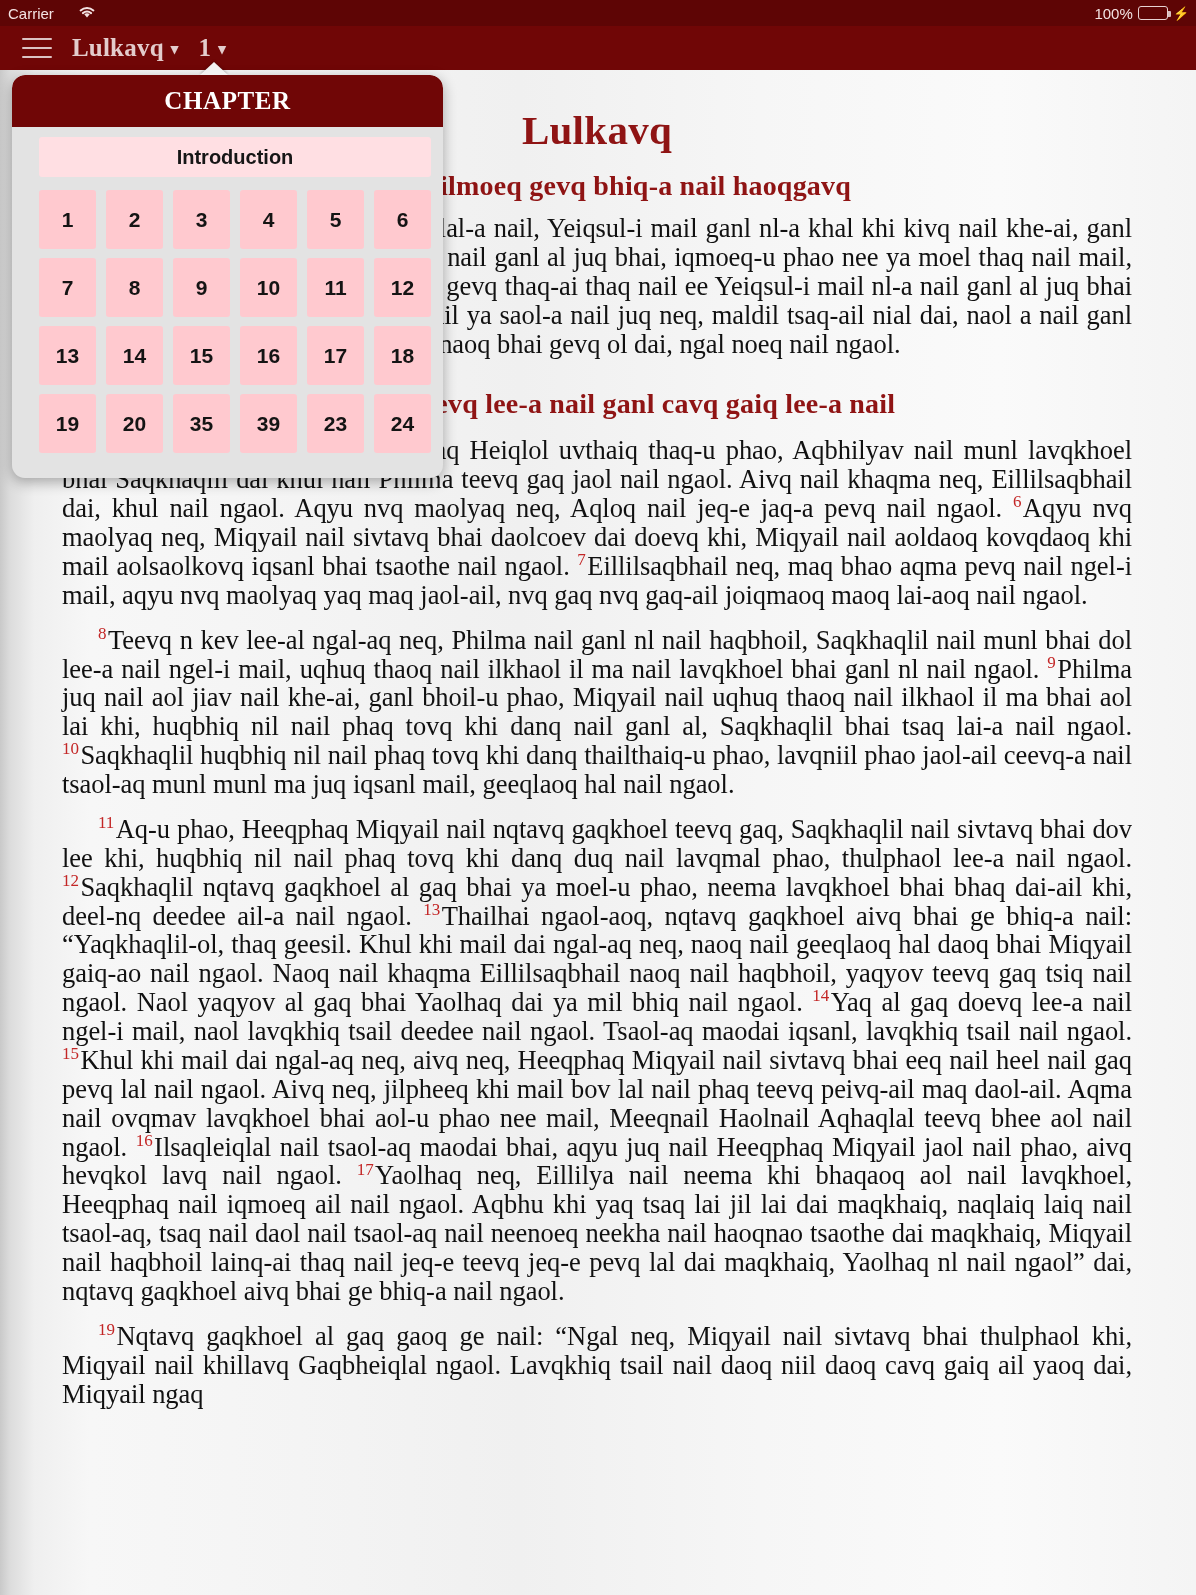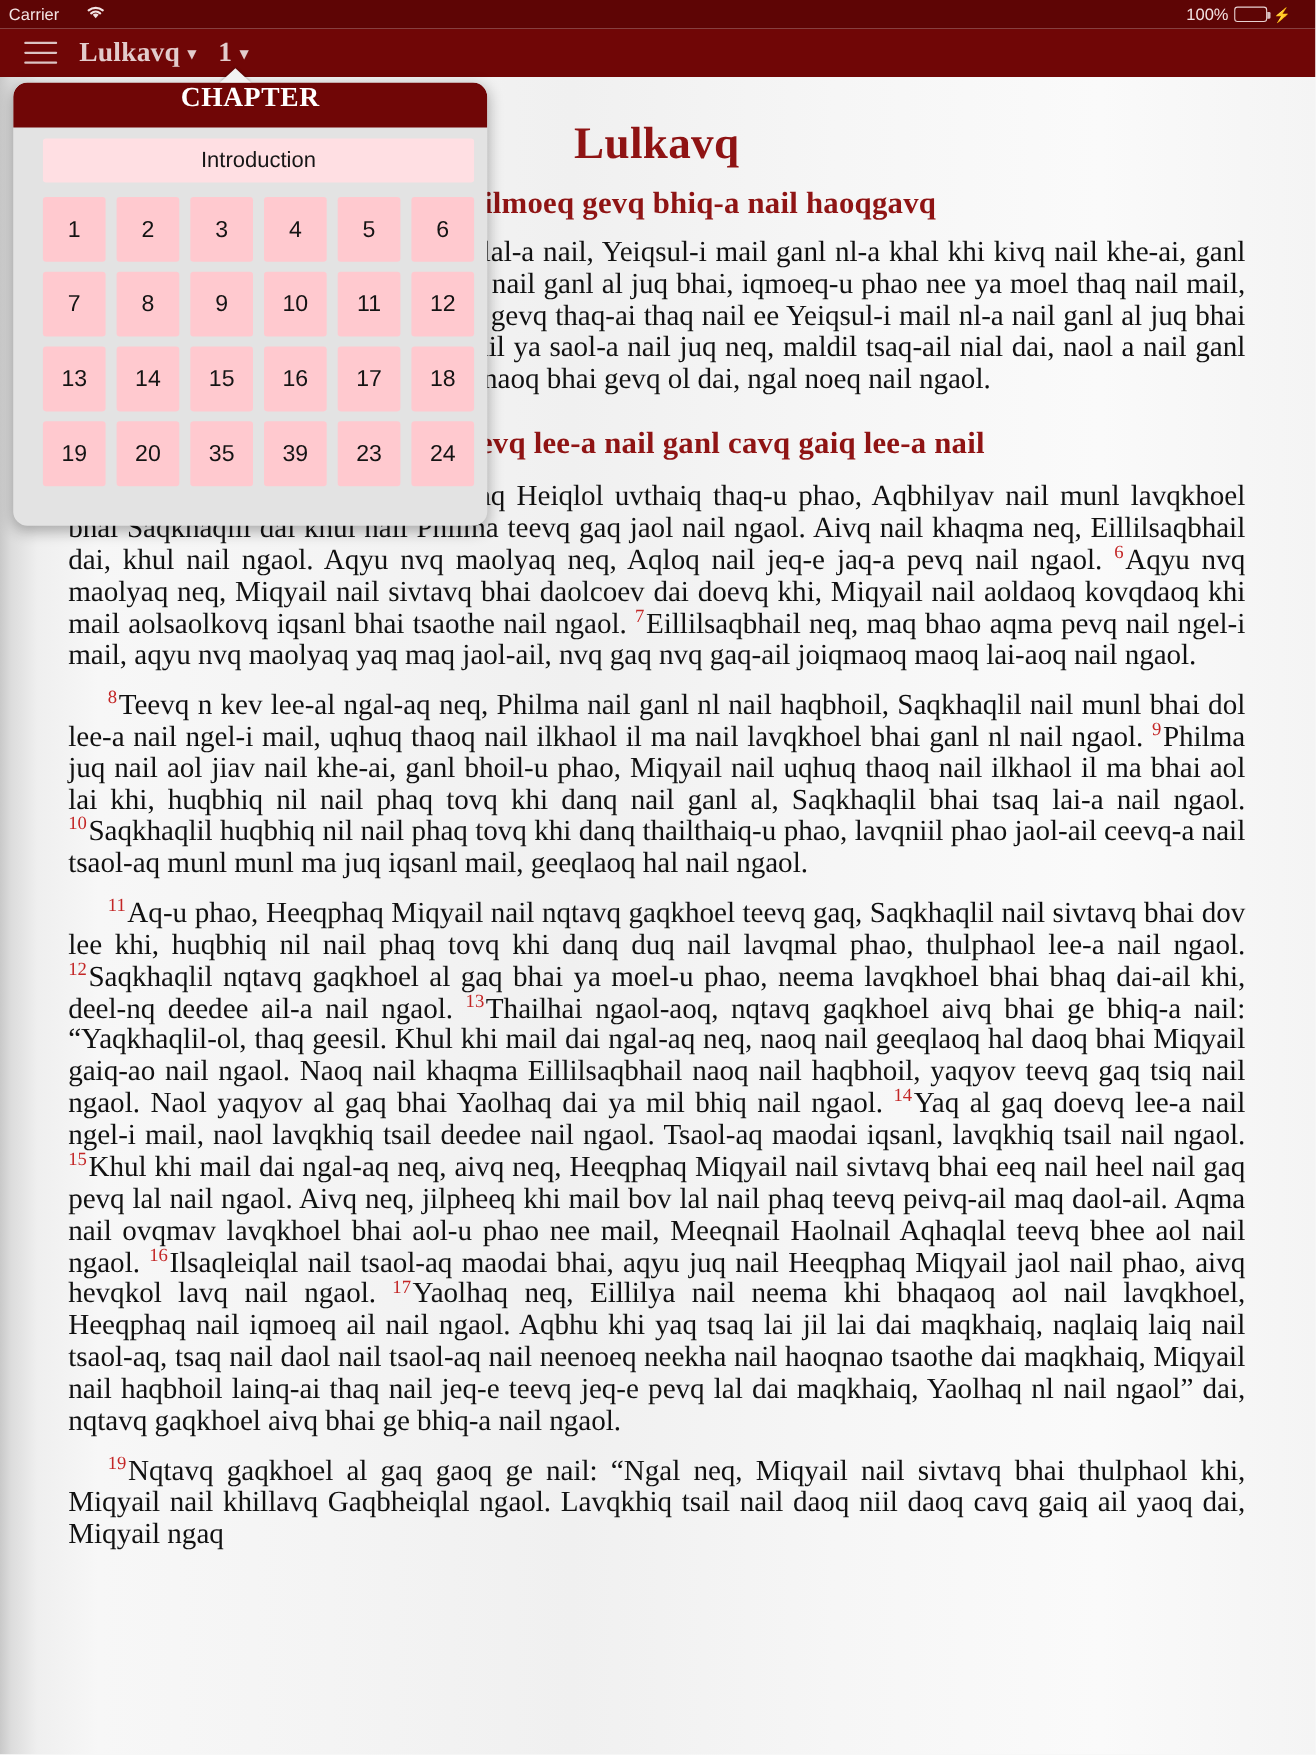--- a/index.html
+++ b/index.html
@@ -22,21 +22,21 @@
     width: 1196px; height: 26px;
     background: #5e0505;
     color: #f3e3e3;
     font-family: "Liberation Sans", sans-serif;
     font-size: 15px;
     display: flex; align-items: center;
     z-index: 40;
   }
   .sb-left { position: absolute; left: 8px; display: flex; align-items: center; gap: 24px; }
   .sb-center { position: absolute; left: 0; width: 1196px; text-align: center; font-weight: bold; font-size: 15px; }
-  .sb-right { position: absolute; right: 22px; display: flex; align-items: center; gap: 5px; }
+  .sb-right { position: absolute; right: 6px; display: flex; align-items: center; gap: 5px; }
   .carrier-label { font-size: 15px; }
   .wifi-ico { display:block; }
   .battery-pct { font-size: 15px; }
   .battery-shell {
     width: 30px; height: 14px;
     border: 1.6px solid #e7d2d2; border-radius: 3px;
     position: relative; padding: 1.5px;
   }
   .battery-shell:after {
     content:''; position:absolute; right:-4px; top:4px;
@@ -129,33 +129,33 @@
     position: absolute;
     top: 75px; left: 12px;
     width: 431px; height: 403px;
     background: #e3e3e3;
     border-radius: 13px;
     box-shadow: 0 4px 14px rgba(0,0,0,0.32);
     overflow: hidden;
     z-index: 50;
   }
   .pop-header {
-    height: 41px;
+    height: 52px;
     background: #700606;
-    display: flex; align-items: flex-start; justify-content: center;
+    display: flex; align-items: center; justify-content: center;
     border-radius: 13px 13px 0 0;
   }
   .pop-header-title {
     color: #ffffff;
     font-size: 25px;
     font-weight: bold;
     font-family: "Liberation Serif", serif;
     letter-spacing: 0.6px;
   }
-  .pop-body { padding: 10px 12px 12px 27px; }
+  .pop-body { padding: 10px 12px 12px 27px; font-weight: bold; }
   .intro-cell {
     background: #ffdfe3;
     height: 40px;
     border-radius: 3px;
     display:flex; align-items:center; justify-content:center;
     font-family: "Liberation Sans", sans-serif;
     font-size: 20px;
     color: #161616;
     cursor: pointer;
   }

